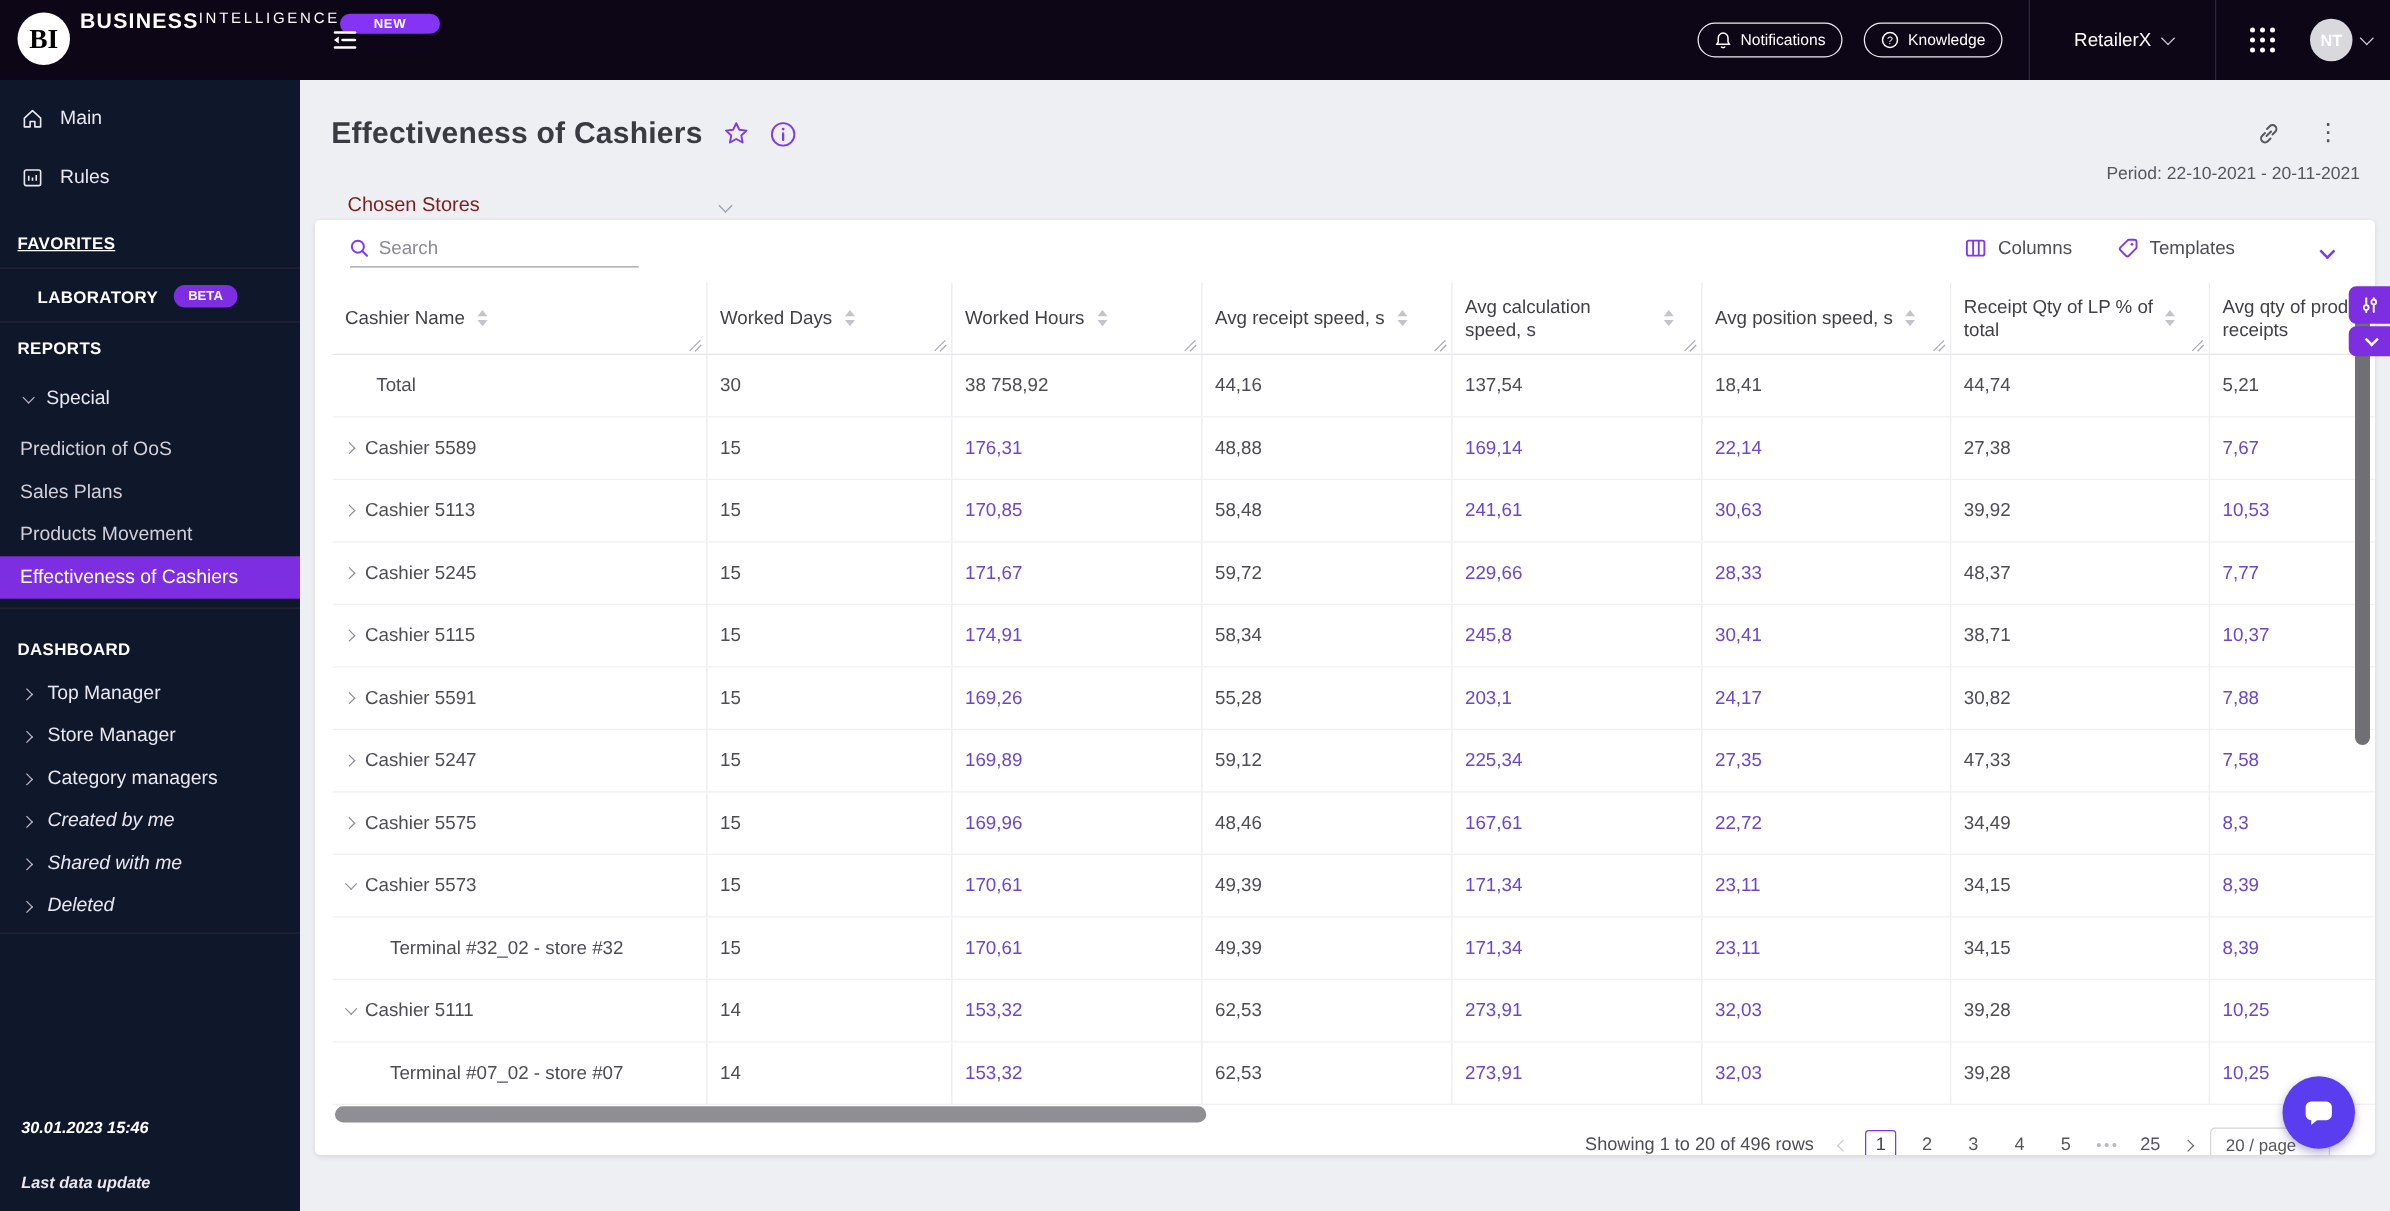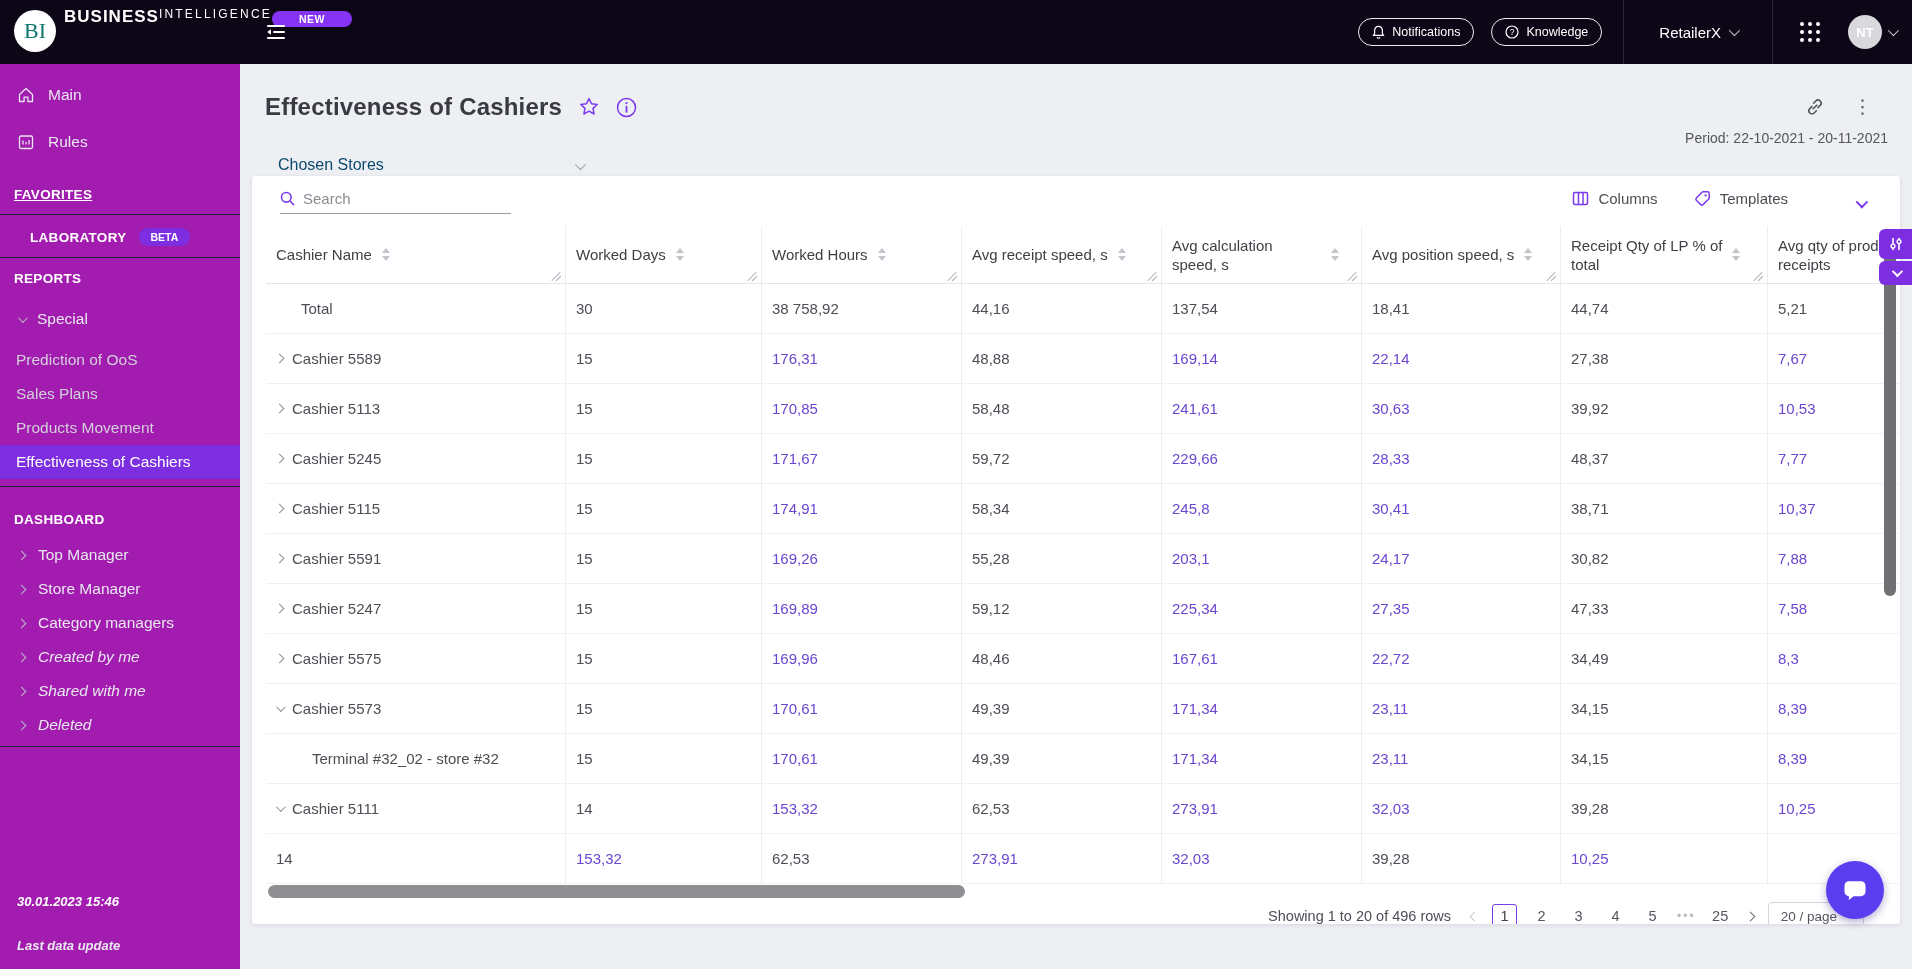--- a/index.html
+++ b/index.html
@@ -6,21 +6,21 @@
   html,body { width:1912px; height:969px; }
   body {
     position:relative; overflow:hidden;
     font-family:"Liberation Sans", sans-serif;
     background:#EDEFF3; color:#4D4D55;
   }
   
   .topbar { position:absolute; left:0; top:0; width:1912px; height:64px; background:#0D0617; display:flex; align-items:center; z-index:30; }
   .brand { position:absolute; left:14px; top:8px; display:flex; align-items:flex-start; gap:8px; }
   .brand-circle { width:42px; height:42px; background:#fff; border-radius:50%; display:flex; align-items:center; justify-content:center;
-    font-family:"Liberation Serif", serif; font-weight:normal; font-size:22px; color:#0f766e; margin-top:2px; }
+    font-family:"Liberation Serif", serif; font-weight:bold; font-size:22px; color:#000000; margin-top:2px; }
   .brand-text { display:flex; flex-direction:row; align-items:flex-start; }
   .brand-line1 { color:#fff; font-size:17px; font-weight:bold; letter-spacing:1px; line-height:18px; }
   .brand-line2 { color:#fff; font-size:12px; letter-spacing:2.2px; line-height:13px; }
   .brand-badge { align-self:flex-end; margin-top:3px; background:#8533F5; color:#fff; font-size:10.5px; font-weight:bold;
     padding:2px 27px; border-radius:9px; letter-spacing:.5px; }
   .collapse-btn { position:absolute; left:263px; top:19px; width:26px; height:26px; cursor:pointer; }
   .top-right { position:absolute; right:16px; top:0; height:64px; display:flex; align-items:center; gap:0; }
   .pill { display:flex; align-items:center; gap:7px; border:1px solid #EDEDF2; border-radius:15px; height:28px; padding:0 13px;
     color:#fff; font-size:12.5px; cursor:pointer; background:transparent; }
   .pill + .pill { margin-left:17px; }
@@ -28,21 +28,21 @@
   .tenant { display:flex; align-items:center; gap:8px; color:#fff; font-size:15px; cursor:pointer; padding:0 14px; }
   .grid-icon { display:grid; grid-template-columns:repeat(3,4px); grid-gap:4px; cursor:pointer; margin:0 6px; }
   .grid-icon i { width:4px; height:4px; background:#fff; border-radius:50%; }
   .avatar { width:34px; height:34px; border-radius:50%; background:#D8D8DD; color:#fff; font-size:13px; font-weight:bold;
     display:flex; align-items:center; justify-content:center; margin:0 6px 0 22px; cursor:pointer; }
   .chev { display:inline-block; width:8px; height:8px; border-right:1.6px solid currentColor; border-bottom:1.6px solid currentColor; }
   .chev.down { transform:rotate(45deg) translateY(-2px); }
   .chev.right { transform:rotate(-45deg); }
   .chev-white { color:#cfcfd8; }
   
-  .sidebar { position:absolute; left:0; top:64px; width:240px; height:905px; background:#a21caf; z-index:20; padding-top:8px; }
+  .sidebar { position:absolute; left:0; top:64px; width:240px; height:905px; background:#0f172a; z-index:20; padding-top:8px; }
   .nav-item { display:flex; align-items:center; gap:13px; height:34px; padding-left:17px; color:#E9E7EF; font-size:15.5px; cursor:pointer; }
   .nav-item + .nav-item { margin-top:13px; }
   .nav-icon { width:18px; height:18px; flex:0 0 18px; }
   .section-header { color:#fff; font-size:13.5px; font-weight:bold; padding-left:14px; letter-spacing:.3px; }
   .sb-divider { height:1px; background:#2A2336; margin-top:12px; }
   .lab-row { display:flex; align-items:center; gap:12px; padding-left:14px; margin-top:13px; }
   .beta-badge { background:#7D2EE0; color:#fff; font-size:10.5px; font-weight:bold; padding:3px 12px; border-radius:10px; cursor:pointer; }
   .group-row { display:flex; align-items:center; gap:12px; padding-left:18px; margin-top:24px; color:#E9E7EF; font-size:15.5px; cursor:pointer; }
   .group-row .chev { width:7px; height:7px; color:#BDBAC7; }
   .nav-sub { height:34px; line-height:34px; padding-left:16px; color:#D3D0DA; font-size:15.5px; cursor:pointer; white-space:nowrap; }
@@ -54,21 +54,21 @@
   .sb-footer .ts { font-size:13px; font-weight:bold; font-style:italic; line-height:19px; }
   .sb-footer .cap { font-size:13px; font-style:italic; font-weight:bold; color:#E9E7EF; line-height:19px;margin-top:25px; }
   
   .main { position:absolute; left:240px; top:64px; width:1672px; height:905px; }
   .page-title-row { position:absolute; left:25px; top:29px; display:flex; align-items:center; gap:16px; }
   .page-title { font-size:24px; color:#3A3A42; letter-spacing:.2px; }
   .hdr-actions { position:absolute; right:40px; top:33px; display:flex; align-items:center; gap:28px; }
   .kebab { font-size:19px; color:#55555E; cursor:pointer; line-height:18px; }
   .period { position:absolute; right:24px; top:66px; font-size:14px; color:#55555E; }
   .stores { position:absolute; left:24px; top:88px; width:337px; border-bottom:2px solid #7C3AED; padding:4px 0 8px 14px; cursor:pointer; }
-  .stores-label { color:#0c4a6e; font-size:16px; }
+  .stores-label { color:#7f1d1d; font-size:16px; }
   .stores .chev { position:absolute; right:18px; top:10px; width:8px; height:8px; color:#9C9CA6; }
   
   .card { position:absolute; left:12px; top:112px; width:1648px; height:748px; background:#fff; border-radius:4px;
     box-shadow:0 1px 4px rgba(20,10,40,.10); overflow:hidden; }
   .search-box { position:absolute; left:28px; top:14px; width:231px; display:flex; align-items:center; gap:8px;
     border-bottom:1px solid #9D9DA6; padding-bottom:6px; }
   .search-box input { border:none; outline:none; font-size:15px; color:#4D4D55; width:190px; font-family:"Liberation Sans",sans-serif; background:transparent; }
   .search-box input::placeholder { color:#8A8A93; }
   .card-tools { position:absolute; right:112px; top:14px; display:flex; align-items:center; gap:36px; }
   .tool-btn { display:flex; align-items:center; gap:9px; font-size:15px; color:#4D4D55; cursor:pointer; }
@@ -668,20 +668,23 @@
               <span class="val link">32,03</span>
             </div>
             <div class="td">
               <span class="val">39,28</span>
             </div>
             <div class="td">
               <span class="val link">10,25</span>
             </div>
           </div>
           <div class="tr">
+            <div class="td name indent">
+              <span class="name-label">Terminal #07_02 - store #07</span>
+            </div>
             <div class="td">
               <span class="val">14</span>
             </div>
             <div class="td">
               <span class="val link">153,32</span>
             </div>
             <div class="td">
               <span class="val">62,53</span>
             </div>
             <div class="td">

